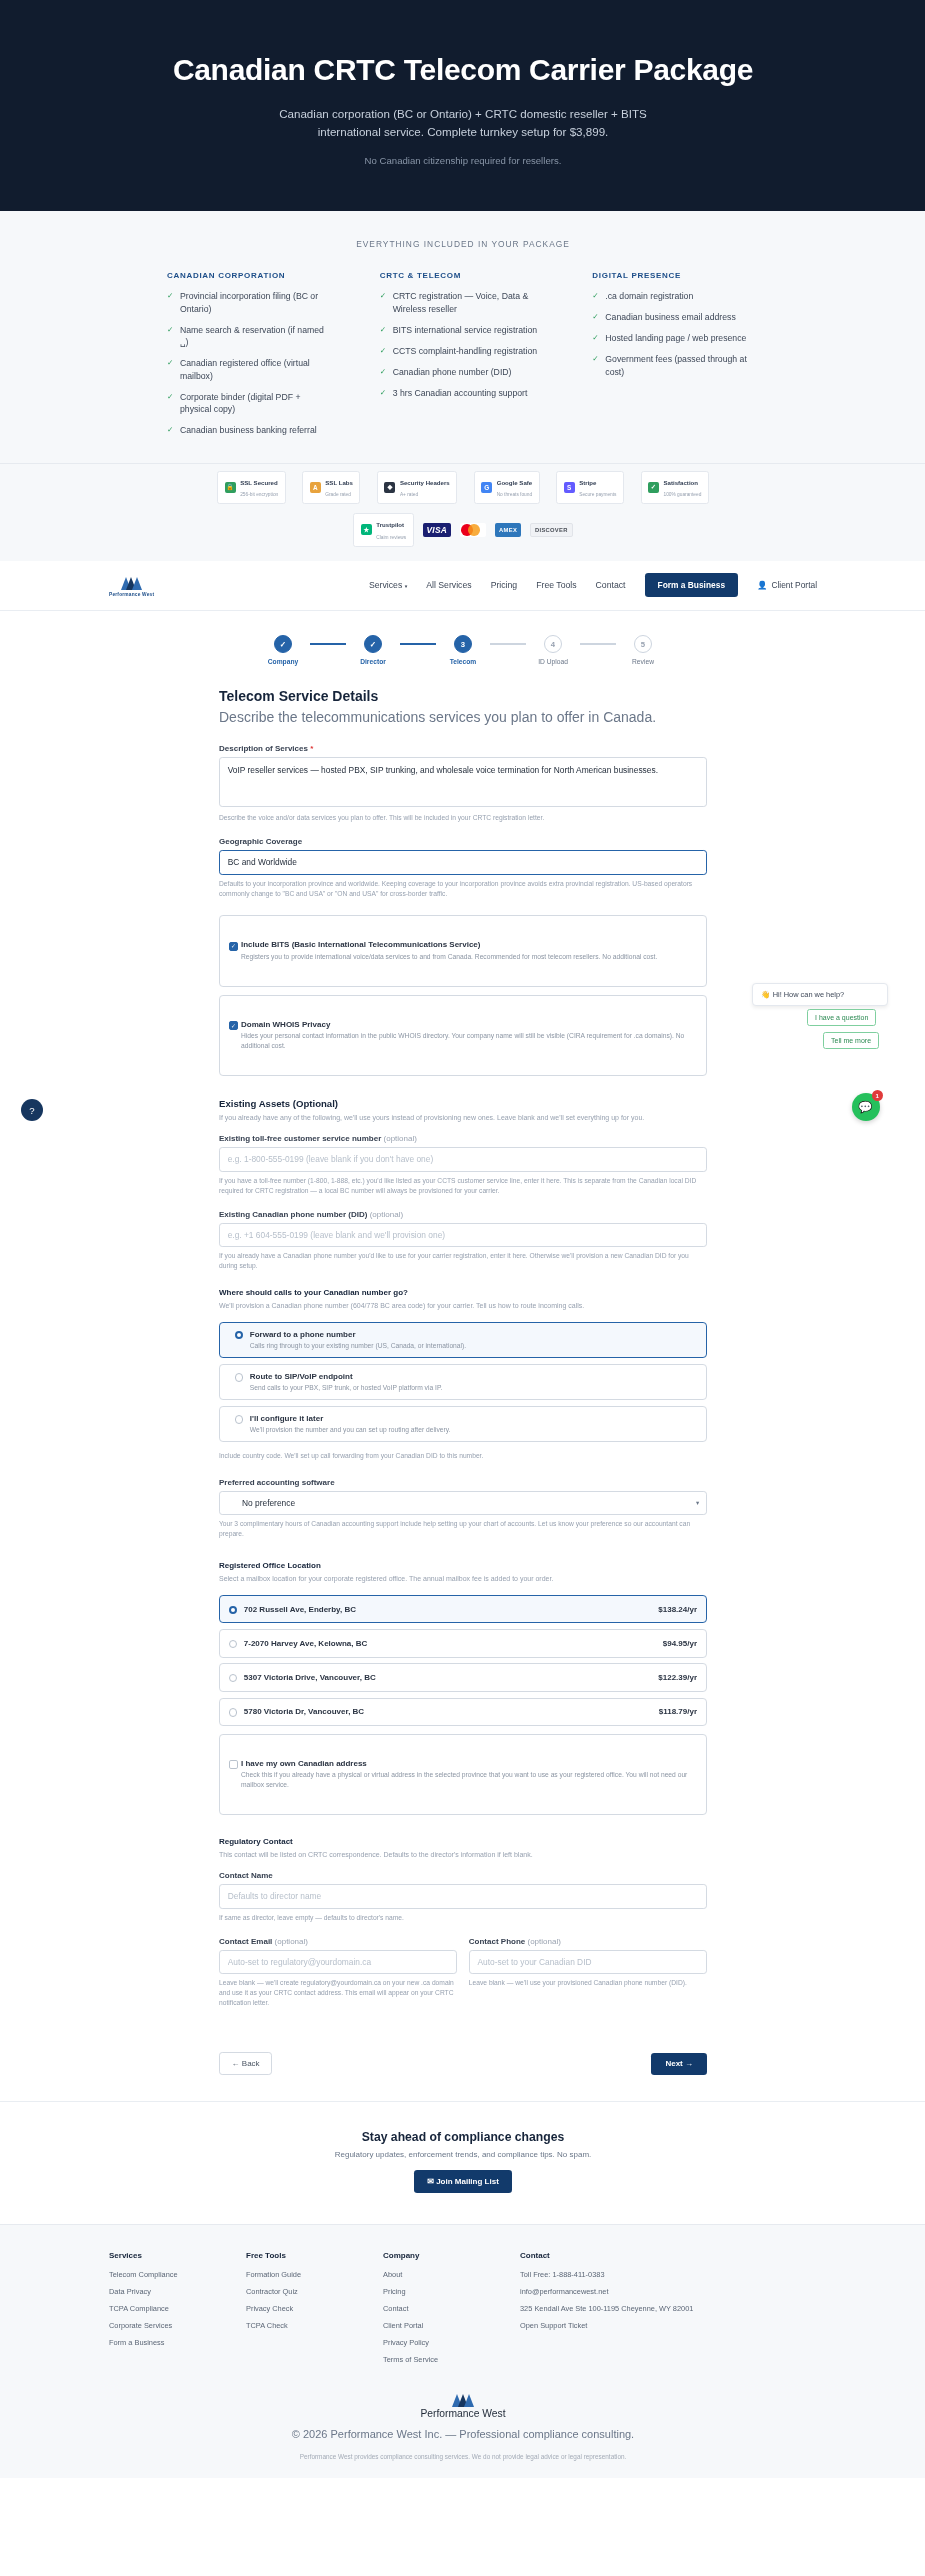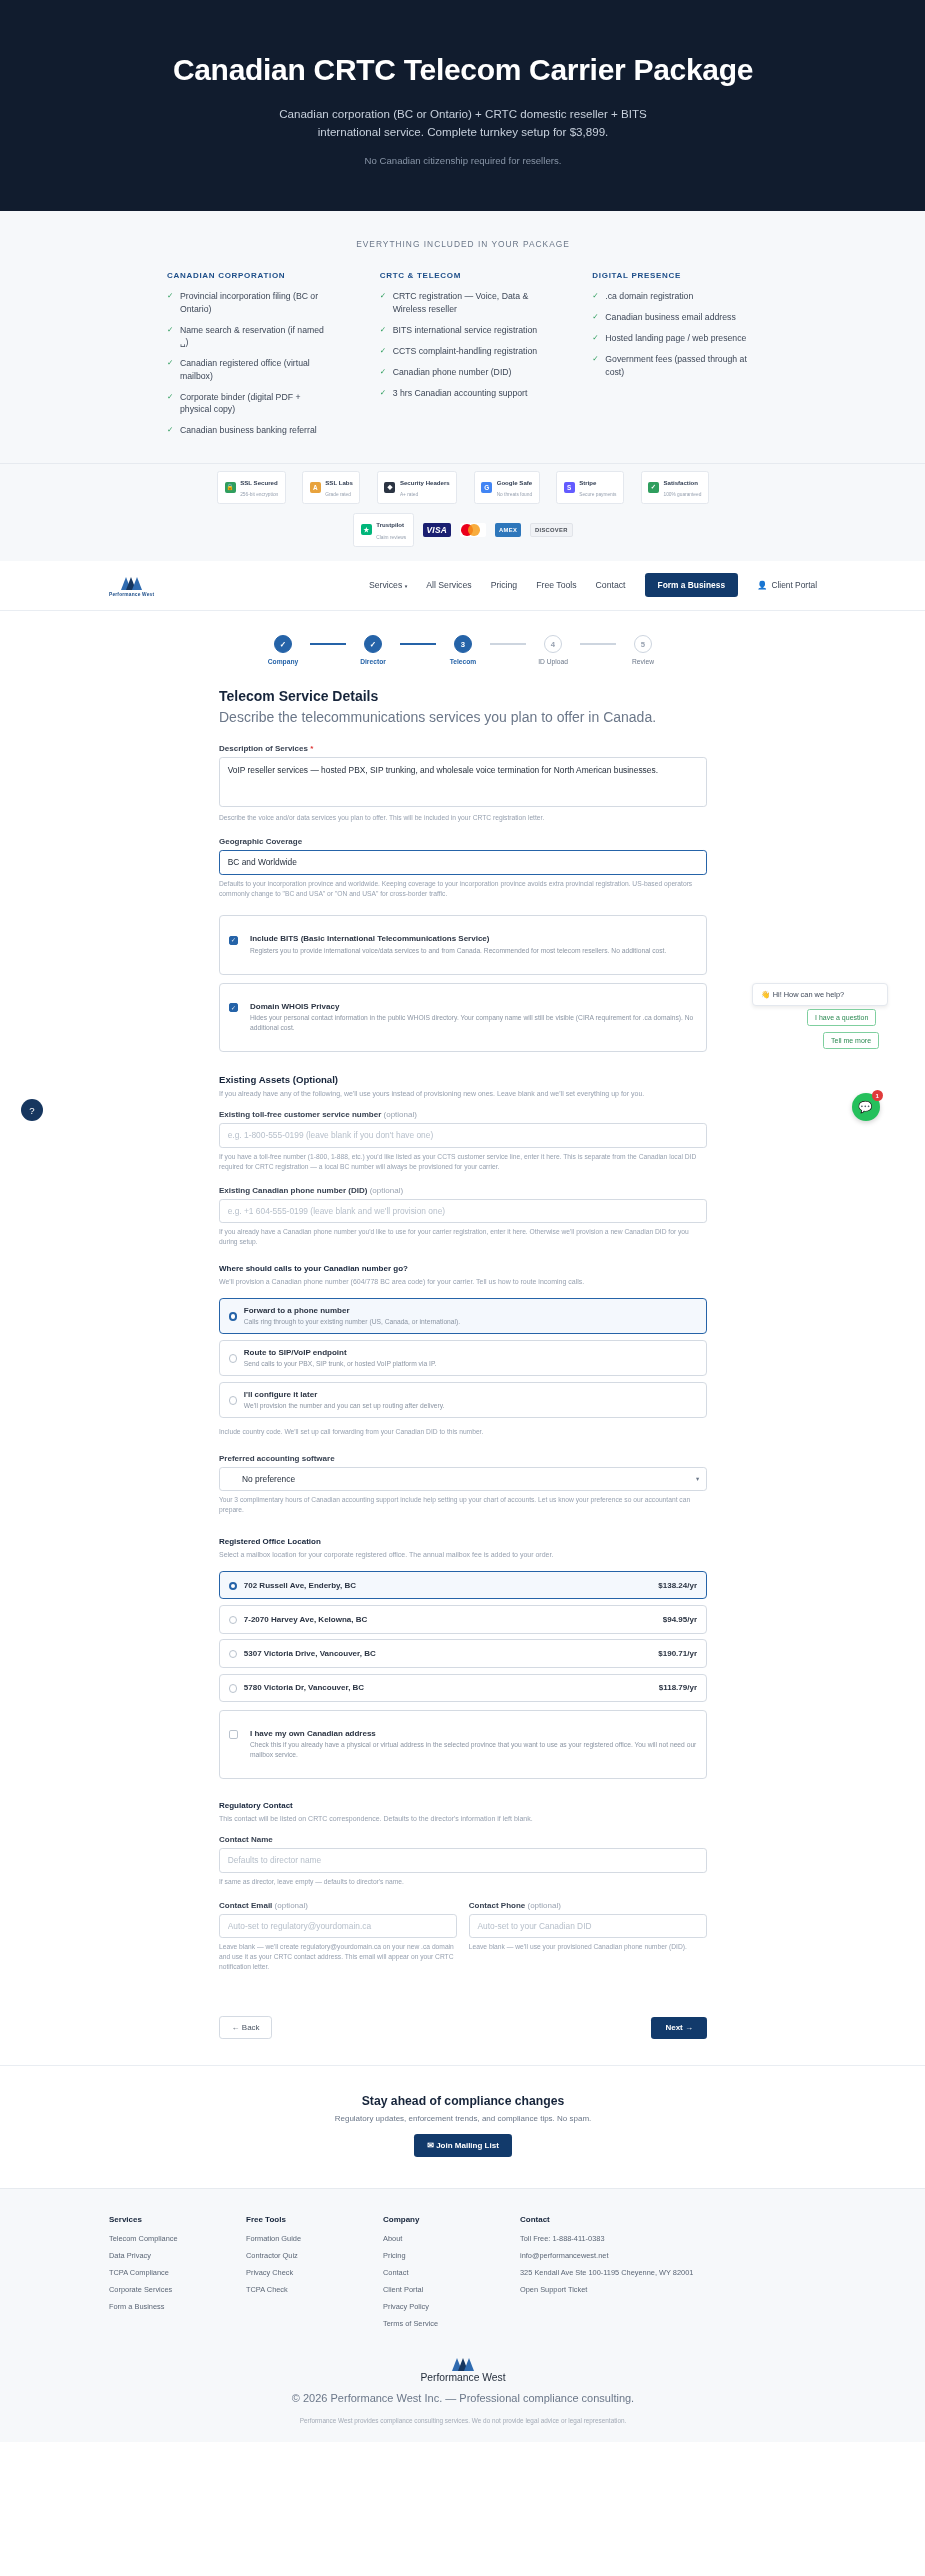--- a/index.html
+++ b/index.html
@@ -241,46 +241,46 @@
   .select-wrap { position: relative; }
   .select-wrap .chev {
     position: absolute; right: 7.7px; top: 8.4px;
     font-size: 6.4px; color: #6b7789; pointer-events: none;
   }
 
   
   .check-card {
     border: 0.6px solid #d4dae2;
     border-radius: 3.9px;
-    padding: 18px 9px;
+    padding: 24px 9px;
     display: flex;
-    gap: 12px;
+    gap: 3px;
     margin-bottom: 7.7px;
     background: #fff;
   }
   .cb {
     width: 9px; height: 9px; border-radius: 1.9px;
     border: 0.6px solid #b9c2cd; flex: none; margin-top: 1.3px;
     display: flex; align-items: center; justify-content: center;
     font-size: 5.8px; color: #fff;
   }
   .cb.on { background: #2563a8; border-color: #2563a8; }
   .check-card .ct { font-size: 8px; font-weight: bold; color: #2b3443; margin-bottom: 2.6px;}
   .check-card .cd { font-size: 6.7px; color: #8b95a3; line-height: 1.5; }
 
   
   .radio-card {
     border: 0.6px solid #d4dae2;
     border-radius: 3.9px;
-    padding: 7px 9px;
+    padding: 7px 15px;
     display: flex;
     gap: 6.4px;
     margin-bottom: 5.8px;
     background: #fff;
-    align-items: center;
+    align-items: flex-start;
   }
   .radio-card.sel { border: 1px solid #2563a8; background: #f4f8fd; }
   .rb {
     width: 8.4px; height: 8.4px; border-radius: 50%;
     border: 0.6px solid #b9c2cd; flex: none; margin-top: 1.3px;
     display: flex; align-items: center; justify-content: center;
     background: #fff;
   }
   .radio-card.sel .rb { border: 2.6px solid #2563a8; }
   .radio-card .rt { font-size: 8px; font-weight: bold; color: #2b3443; }
@@ -625,21 +625,21 @@
         <span class="price">$138.24/yr</span>
       </div>
       <div class="radio-card addr">
         <span class="rb"></span>
         <span class="rt">7-2070 Harvey Ave, Kelowna, BC</span>
         <span class="price">$94.95/yr</span>
       </div>
       <div class="radio-card addr">
         <span class="rb"></span>
         <span class="rt">5307 Victoria Drive, Vancouver, BC</span>
-        <span class="price">$190.71/yr</span>
+        <span class="price">$122.39/yr</span>
       </div>
       <div class="radio-card addr">
         <span class="rb"></span>
         <span class="rt">5780 Victoria Dr, Vancouver, BC</span>
         <span class="price">$118.79/yr</span>
       </div>
 
       <div class="check-card" style="margin-top:7.7px">
         <span class="cb"></span>
         <span>

